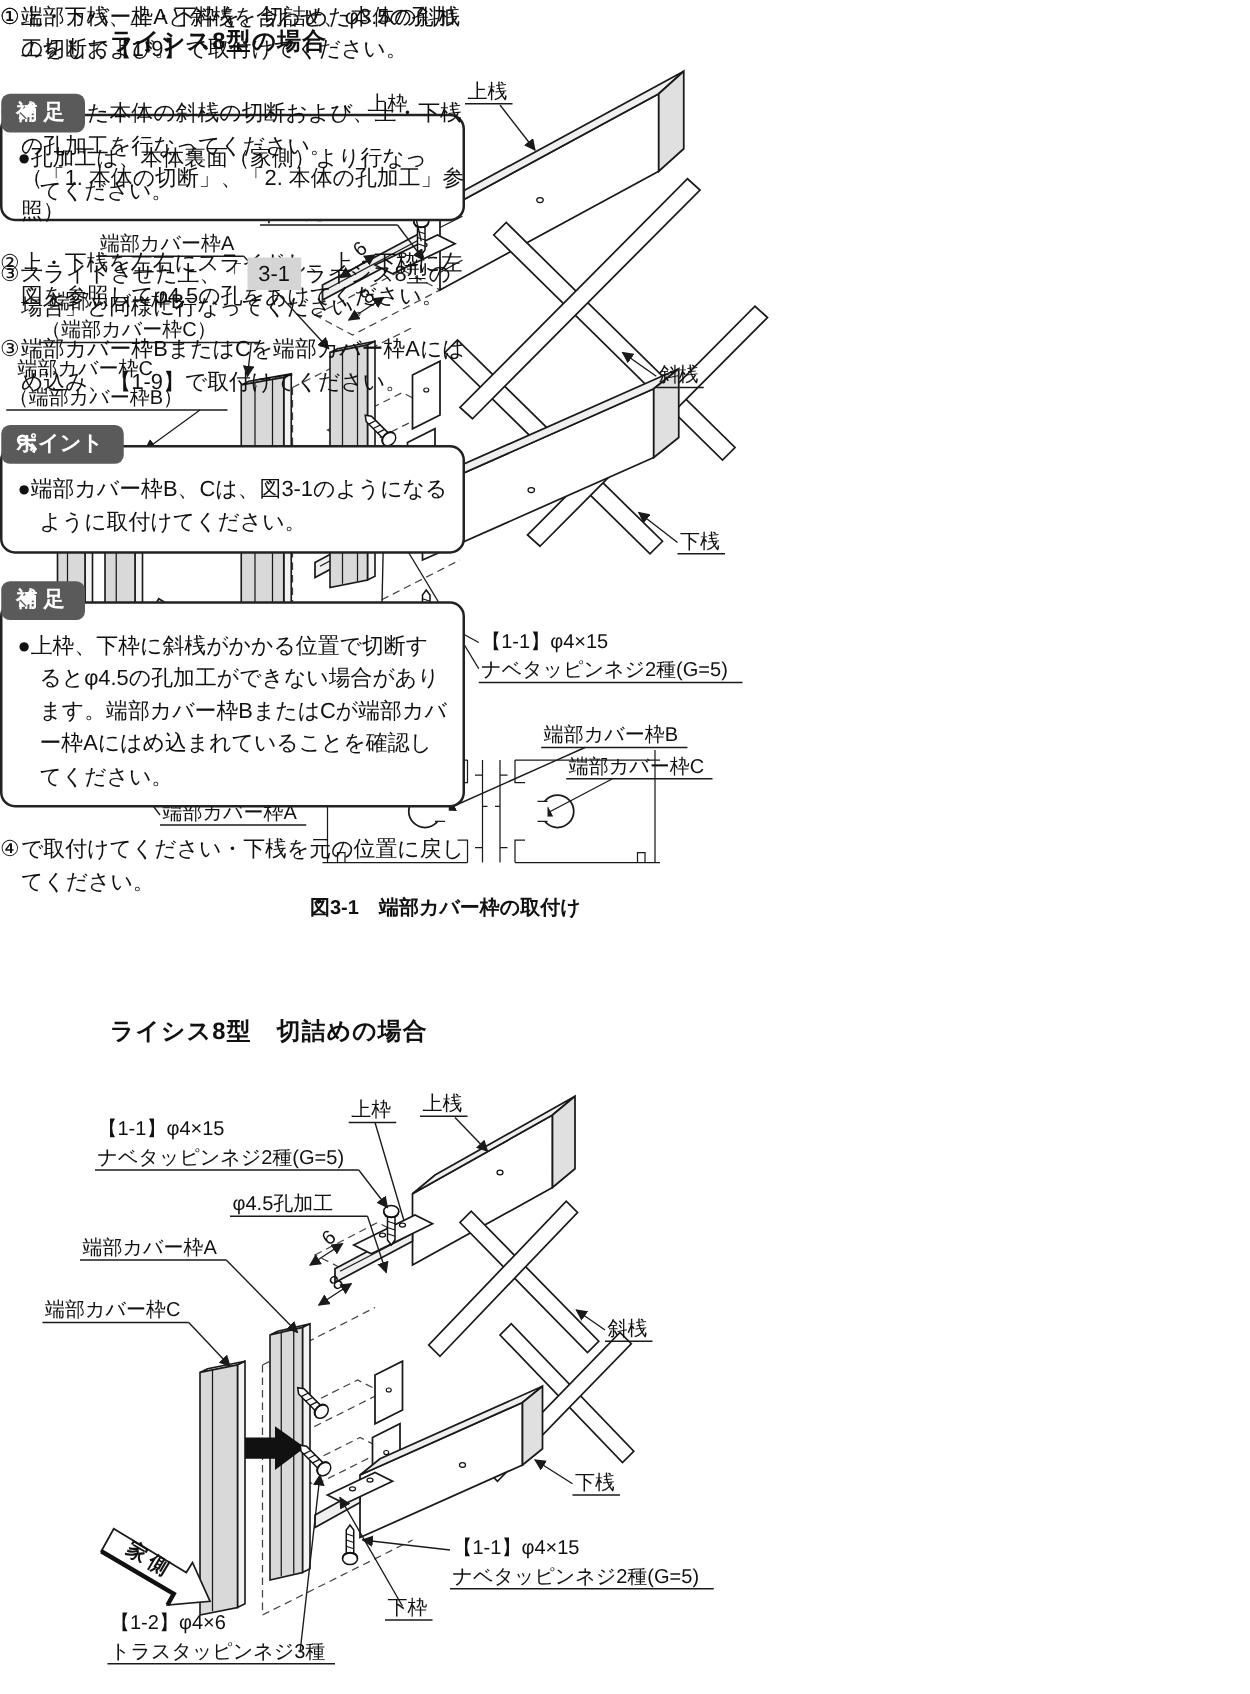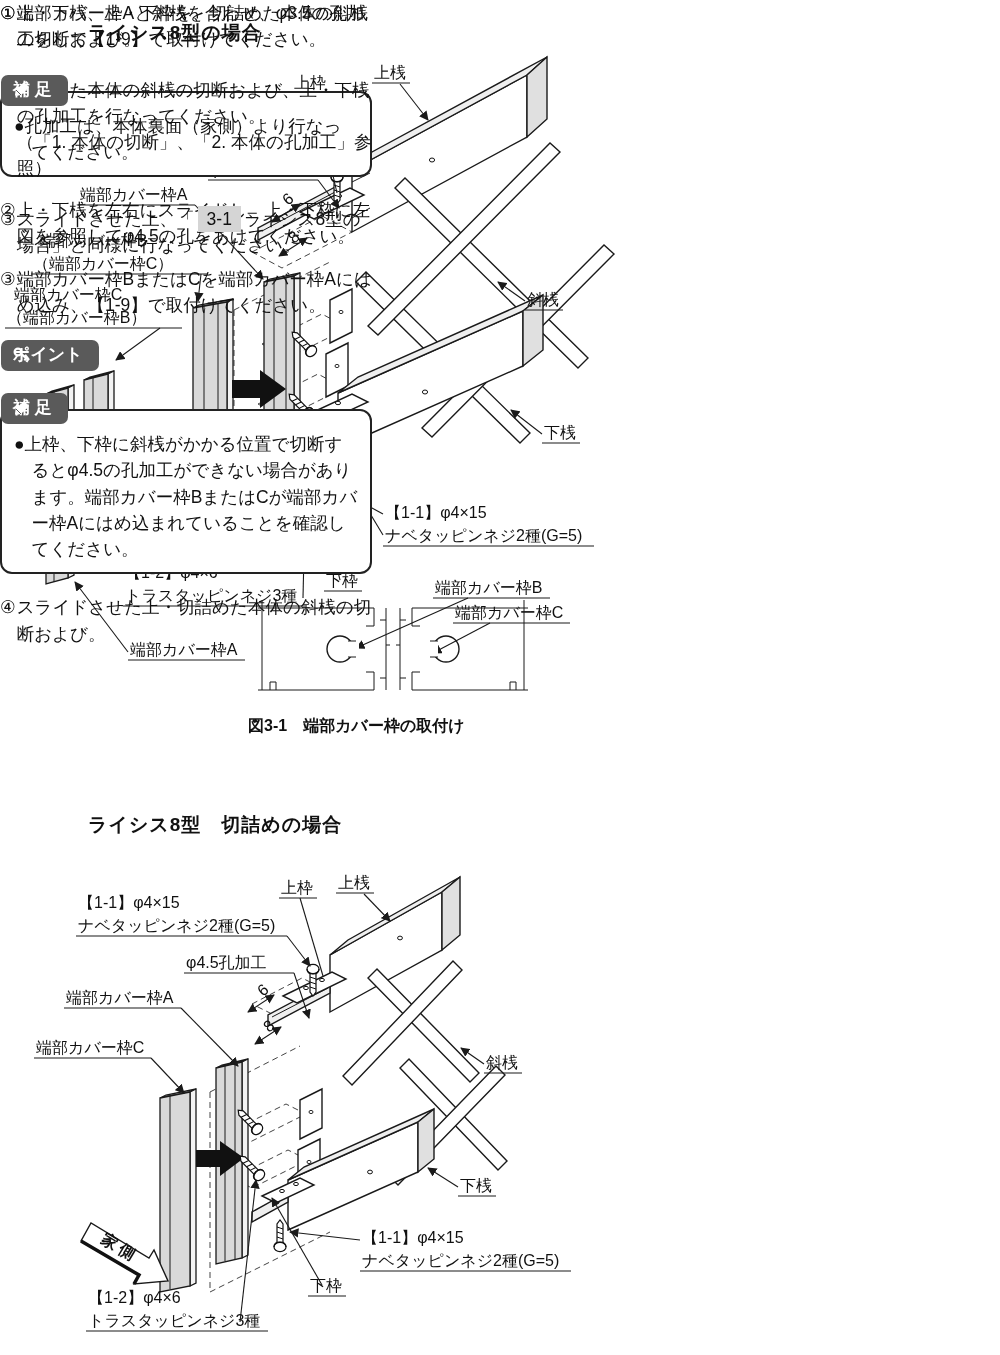--- a/index.html
+++ b/index.html
@@ -283,38 +283,41 @@
   </div>
 
   <div class="note-wrap">
     <span class="badge">
       <svg width="19" height="18" viewBox="0 0 19 18">
         <circle cx="5" cy="6" r="3.4" fill="none" stroke="#fff" stroke-width="2.2"></circle>
         <path d="M8 8 L16 14 M13 12 L11.5 14.5 M15 13.5 L13.5 16" stroke="#fff" stroke-width="2.2" fill="none"></path>
       </svg>
       <span>ポイント</span>
     </span>
+    <div class="note">
+      <div class="ntxt">●端部カバー枠B、Cは、図3-1のようになるように取付けてください。</div>
+    </div>
   </div>
 
   <div class="note-wrap">
     <span class="badge">
       <svg width="18" height="18" viewBox="0 0 18 18">
         <path d="M11 2 L16 7 L8 15 L3 16 L2 15 L3 10 Z" fill="#fff"></path>
         <path d="M3 10 L8 15" stroke="#5a5a5a" stroke-width="1"></path>
       </svg>
       <span>補 足</span>
     </span>
     <div class="note">
       <div class="ntxt">●上枠、下枠に斜桟がかかる位置で切断するとφ4.5の孔加工ができない場合があります。端部カバー枠BまたはCが端部カバー枠Aにはめ込まれていることを確認してください。</div>
     </div>
   </div>
 
   <div class="step">
     <span class="num">④</span>
-    <span class="txt">スライドさせた上・切詰めた本体の斜桟の切断および。</span>
+    <span class="txt">で取付けてください・下桟を元の位置に戻してください。</span>
   </div>
 </div>
 
 <div class="abs sec-title" style="left:88px;top:812px;">ライシス8型　切詰めの場合</div>
 
 <svg class="abs" style="left:20px;top:855px;" width="615" height="495" viewBox="20 855 615 495">
   <defs>
     <marker id="ah2" viewBox="0 0 10 10" refX="9" refY="5" markerWidth="8.5" markerHeight="8.5" orient="auto-start-reverse">
       <path d="M0 0L10 5L0 10z" fill="#1a1a1a"></path>
     </marker>

